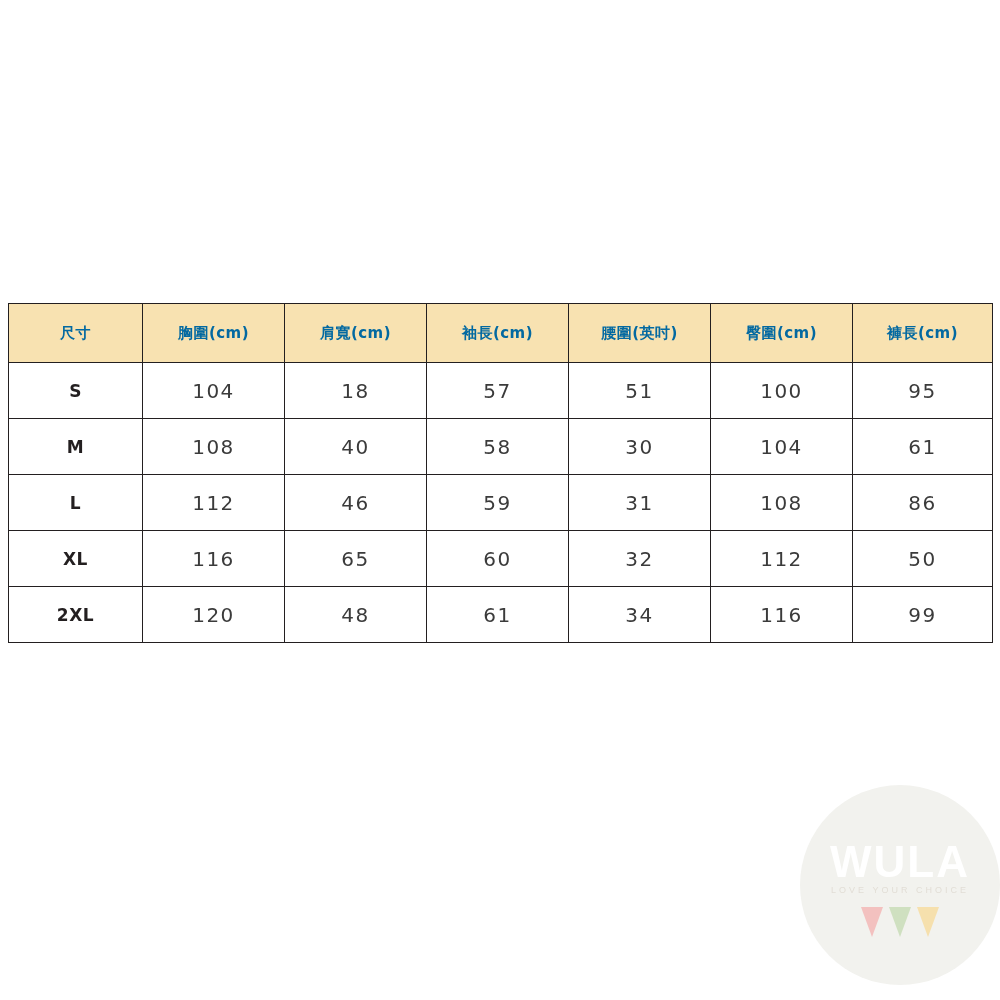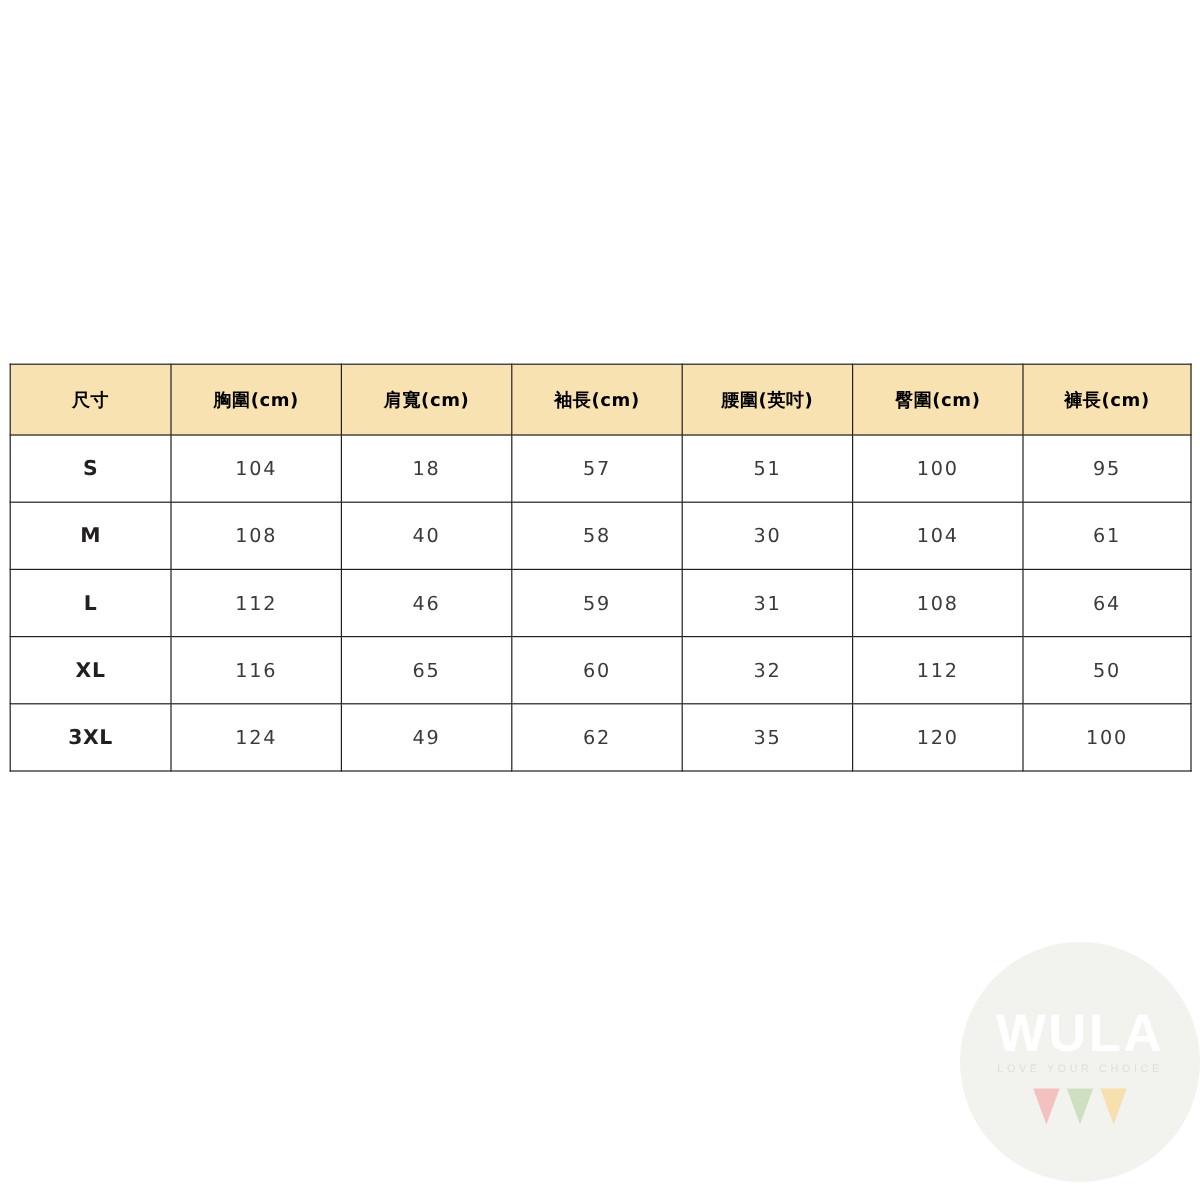--- a/index.html
+++ b/index.html
@@ -34,27 +34,27 @@
     text-align: center;
     vertical-align: middle;
     padding: 0;
   }
 
   table.size-table thead th {
     background: #f8e2b1;
     height: 58px;
     font-size: 15px;
     font-weight: bold;
-    color: #000000;
+    color: #0369a1;
     letter-spacing: 0.5px;
   }
 
   table.size-table tbody td {
     height: 55px;
-    font-size: 16px;
+    font-size: 20px;
     color: #3b3b3b;
     letter-spacing: 1.5px;
   }
 
   table.size-table tbody td.size-label {
     font-weight: bold;
     color: #231f20;
     font-size: 17px;
     letter-spacing: 0.5px;
   }
@@ -167,39 +167,39 @@
         <td>104</td>
         <td>61</td>
       </tr>
       <tr>
         <td class="size-label">L</td>
         <td>112</td>
         <td>46</td>
         <td>59</td>
         <td>31</td>
         <td>108</td>
-        <td>64</td>
+        <td>86</td>
       </tr>
       <tr>
         <td class="size-label">XL</td>
         <td>116</td>
         <td>65</td>
         <td>60</td>
         <td>32</td>
         <td>112</td>
         <td>50</td>
       </tr>
       <tr>
-        <td class="size-label">3XL</td>
-        <td>124</td>
-        <td>49</td>
-        <td>62</td>
-        <td>35</td>
+        <td class="size-label">2XL</td>
         <td>120</td>
-        <td>100</td>
+        <td>48</td>
+        <td>61</td>
+        <td>34</td>
+        <td>116</td>
+        <td>99</td>
       </tr>
     </tbody>
   </table>
 </div>
 
 <div id="watermark">
   <div class="wm-text">WULA</div>
   <div class="wm-sub">LOVE YOUR CHOICE</div>
   <div class="wm-marks">
     <div class="wm-tri t1"></div>

